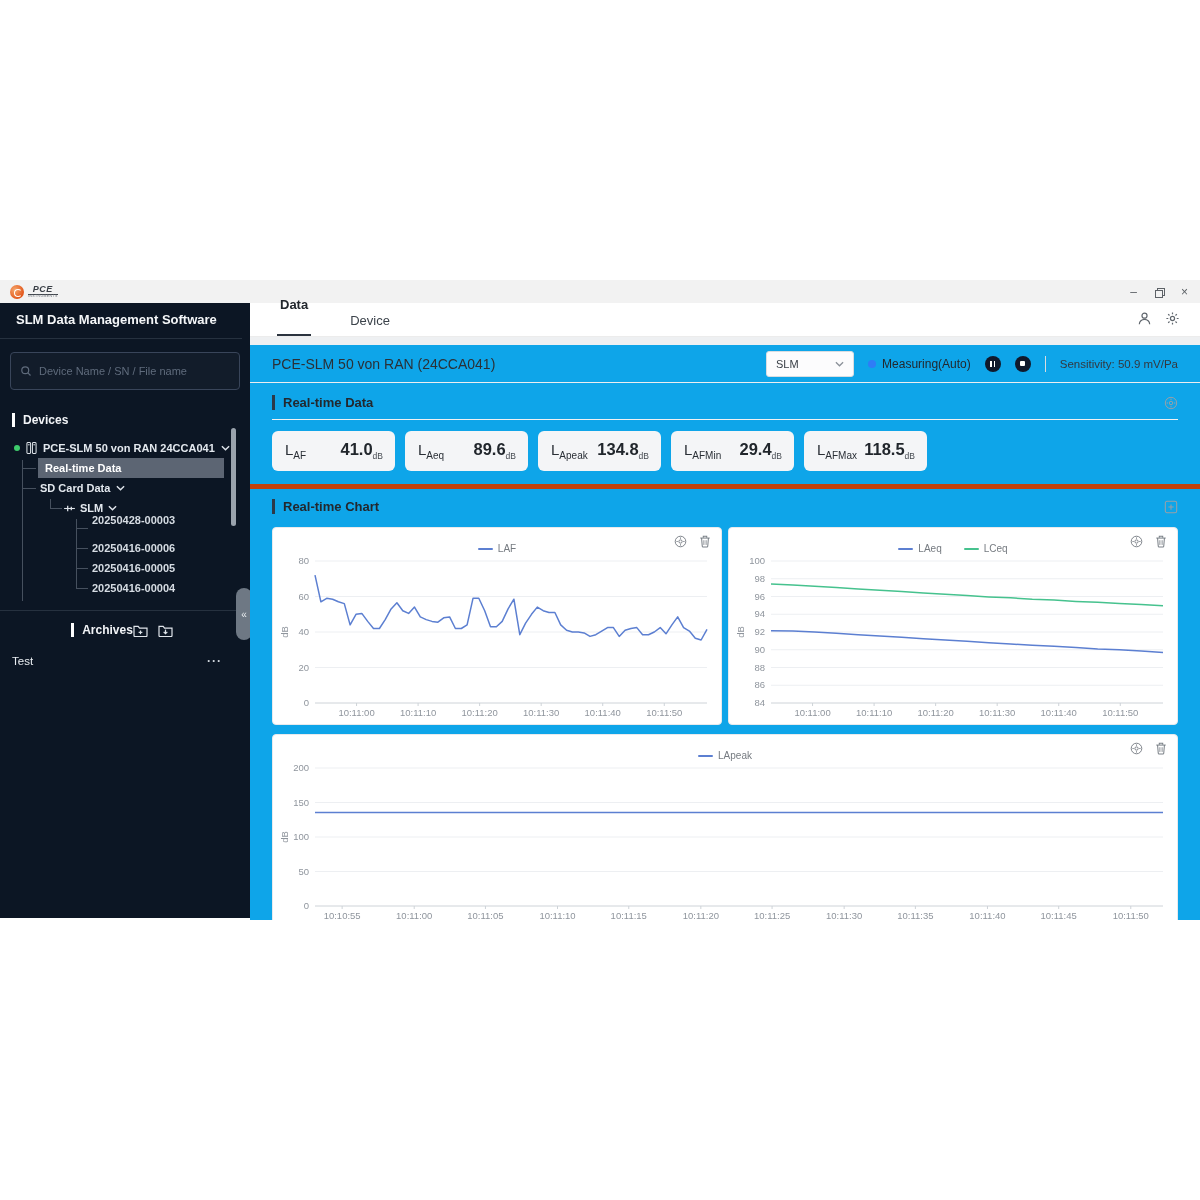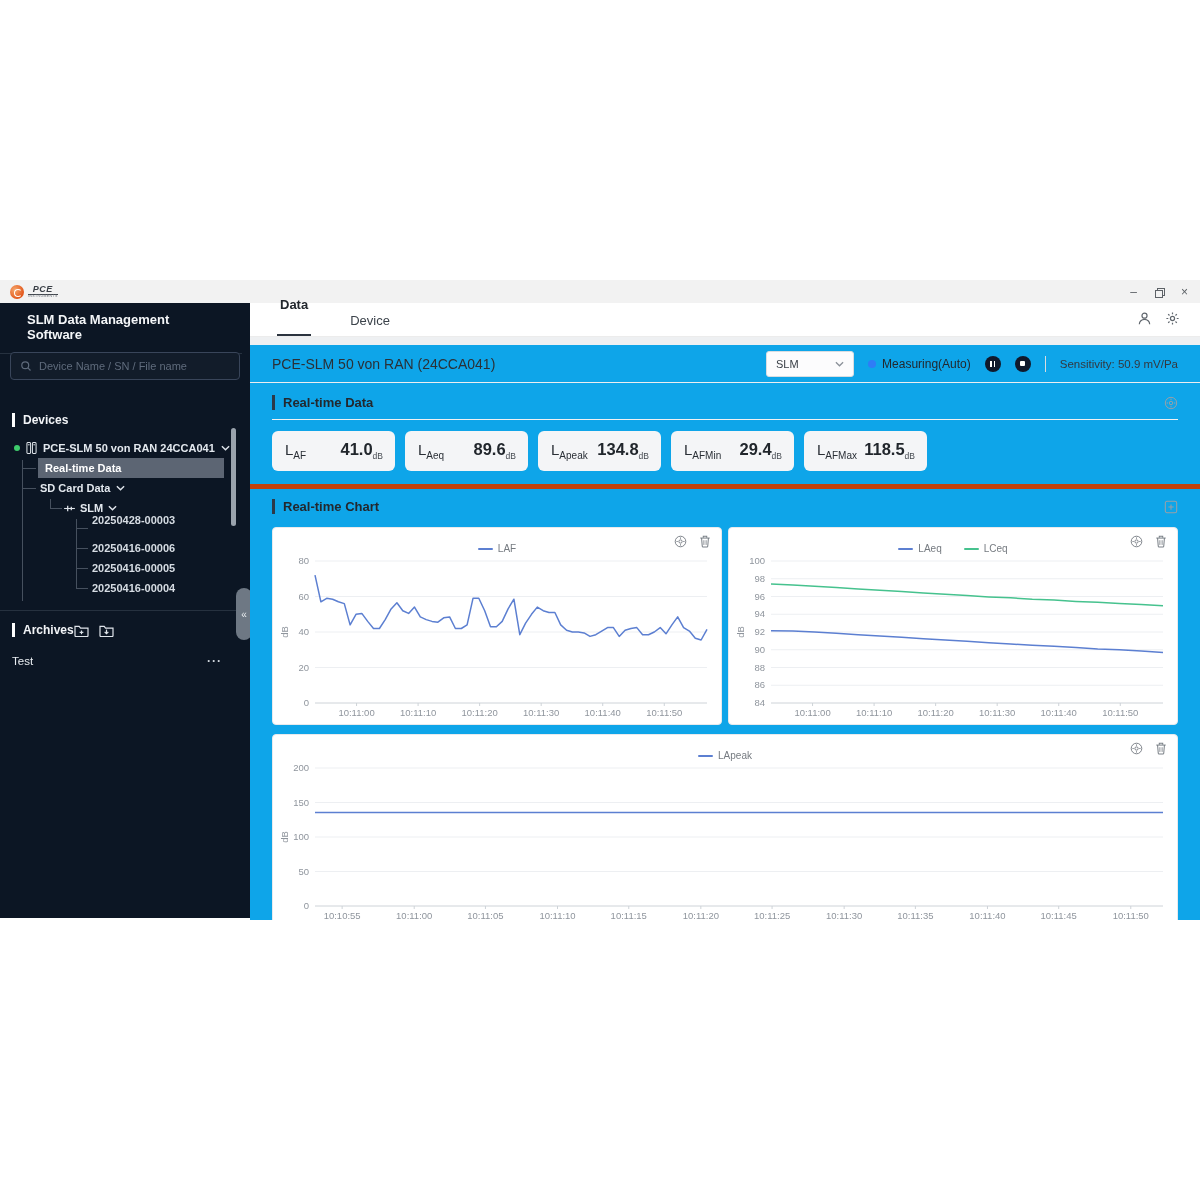--- a/index.html
+++ b/index.html
@@ -15,35 +15,35 @@
   .logo-brand { font-size:9px; font-weight:bold; font-style:italic; color:#3a3f46; letter-spacing:.5px; border-bottom:1px solid #3a3f46; }
   .logo-sub { font-size:3.5px; color:#6a7077; letter-spacing:.4px; }
   .win-controls { display:flex; align-items:center; gap:18px; color:#5d6267; }
   .win-controls .wc { font-size:12px; line-height:1; cursor:default; }
   .restore-glyph { position:relative; width:8px; height:8px; display:inline-block; }
   .restore-glyph::before { content:''; position:absolute; top:0; left:2px; width:6px; height:6px; border:1px solid #5d6267; }
   .restore-glyph::after { content:''; position:absolute; top:2px; left:0; width:6px; height:6px; border:1px solid #5d6267; background:#f2f2f2; }
 
   
   .sidebar { position:absolute; top:23px; left:0; width:250px; height:615px; background:#0c1624; color:#e6eaef; }
-  .sb-title { position:absolute; top:0; left:0; right:8px; padding:9px 27px 11px; font-size:13px; font-weight:bold; color:#f4f6f8; border-bottom:1px solid #26313f; }
-  .sb-search { position:absolute; top:49px; left:10px; right:10px; height:28px; background:#121c2a; border:1px solid #39455a; border-radius:4px; display:flex; align-items:center; gap:7px; padding:0 9px; }
+  .sb-title { position:absolute; top:0; left:0; right:8px; padding:9px 16px 11px; font-size:13px; font-weight:bold; color:#f4f6f8; border-bottom:1px solid #26313f; }
+  .sb-search { position:absolute; top:49px; left:10px; right:10px; height:20px; background:#121c2a; border:1px solid #39455a; border-radius:4px; display:flex; align-items:center; gap:7px; padding:18px 9px; }
   .sb-search .ph { font-size:11px; color:#5f6b7c; }
   .sb-label { display:inline-block; border-left:3px solid #fefefe; padding-left:8px; font-size:12px; font-weight:bold; color:#f2f4f7; }
   .sb-devices-label { position:absolute; top:110px; left:12px; }
   .trow { position:absolute; height:20px; display:flex; align-items:center; gap:6px; font-size:11px; font-weight:600; color:#e3e8ee; white-space:nowrap; }
   .row-device { top:135px; left:14px; }
   .dot-online { width:6px; height:6px; border-radius:50%; background:#3ecb6c; }
   .row-rtd { top:155px; left:38px; width:186px; background:#5c6573; color:#fff; padding-left:7px; }
   .row-sd { top:175px; left:40px; }
   .row-slm { top:195px; left:64px; gap:5px; }
   .row-file { left:92px; color:#d6dce3; }
   .tl { position:absolute; background:#46505e; }
   .sb-div { position:absolute; top:307px; left:0; right:0; border-top:1px solid #26313f; }
-  .sb-archives { position:absolute; top:316px; left:12px; right:18px; height:22px; display:flex; align-items:center; justify-content:flex-start; }
+  .sb-archives { position:absolute; top:316px; left:12px; right:18px; height:22px; display:flex; align-items:center; justify-content:center; }
   .arch-icons { display:flex; gap:10px; }
   .sb-test { position:absolute; top:348px; left:12px; right:28px; height:20px; display:flex; align-items:center; justify-content:space-between; font-size:11.5px; color:#e9edf1; }
   .dots { color:#cfd5db; font-size:12px; letter-spacing:1px; font-weight:bold; }
   .sb-scroll { position:absolute; left:231px; top:125px; width:5px; height:98px; background:#9aa3ad; border-radius:3px; }
   .sb-collapse { position:absolute; right:-2px; top:285px; width:16px; height:52px; background:#6e7884; border-radius:8px; display:flex; align-items:center; justify-content:center; color:#e8ebee; font-size:10px; }
 
   
   .main { position:absolute; top:23px; left:250px; right:0; height:617px; background:#eef0f2; }
   .tabbar { position:relative; height:34px; background:#fff; border-bottom:1px solid #ececec; padding-left:27px; display:flex; align-items:flex-end; gap:36px; }
   .tab { font-size:13px; color:#3c434b; padding:7px 3px 8px; cursor:default; }

